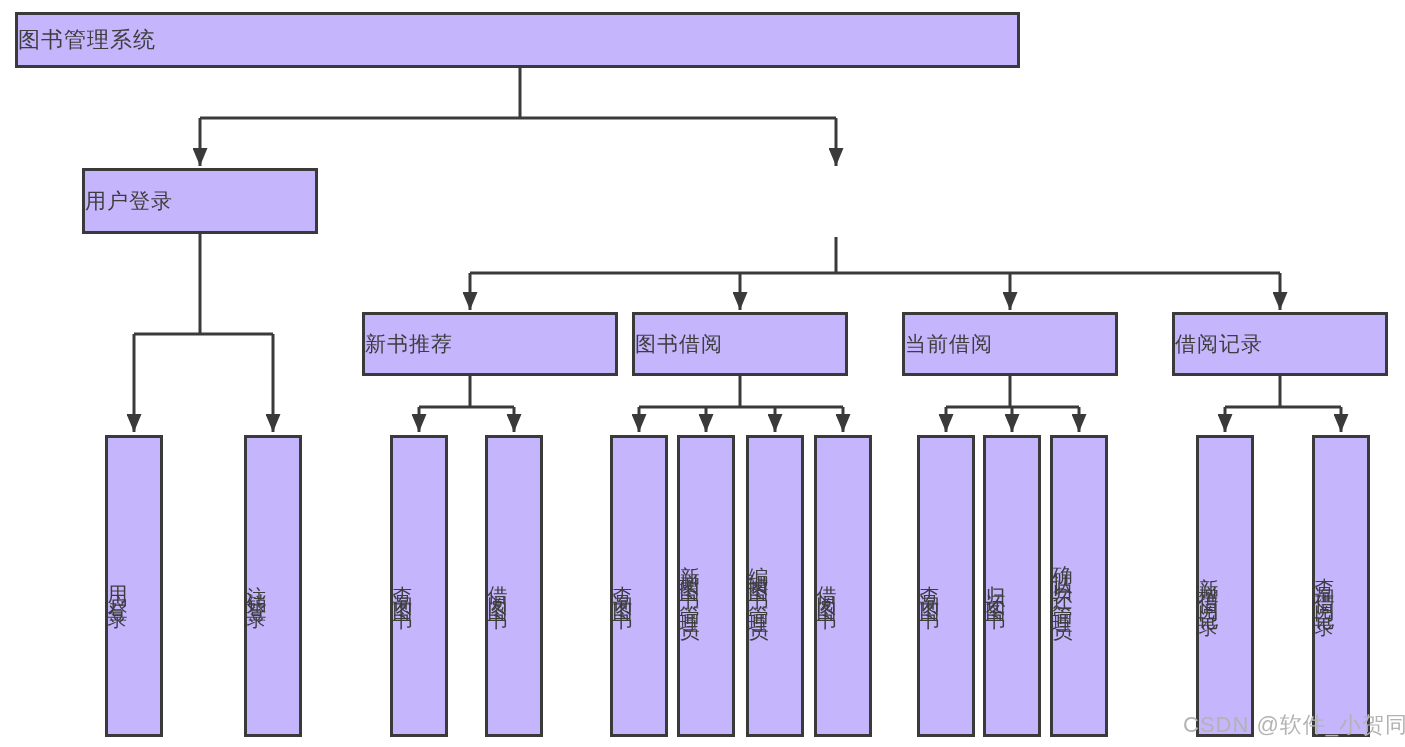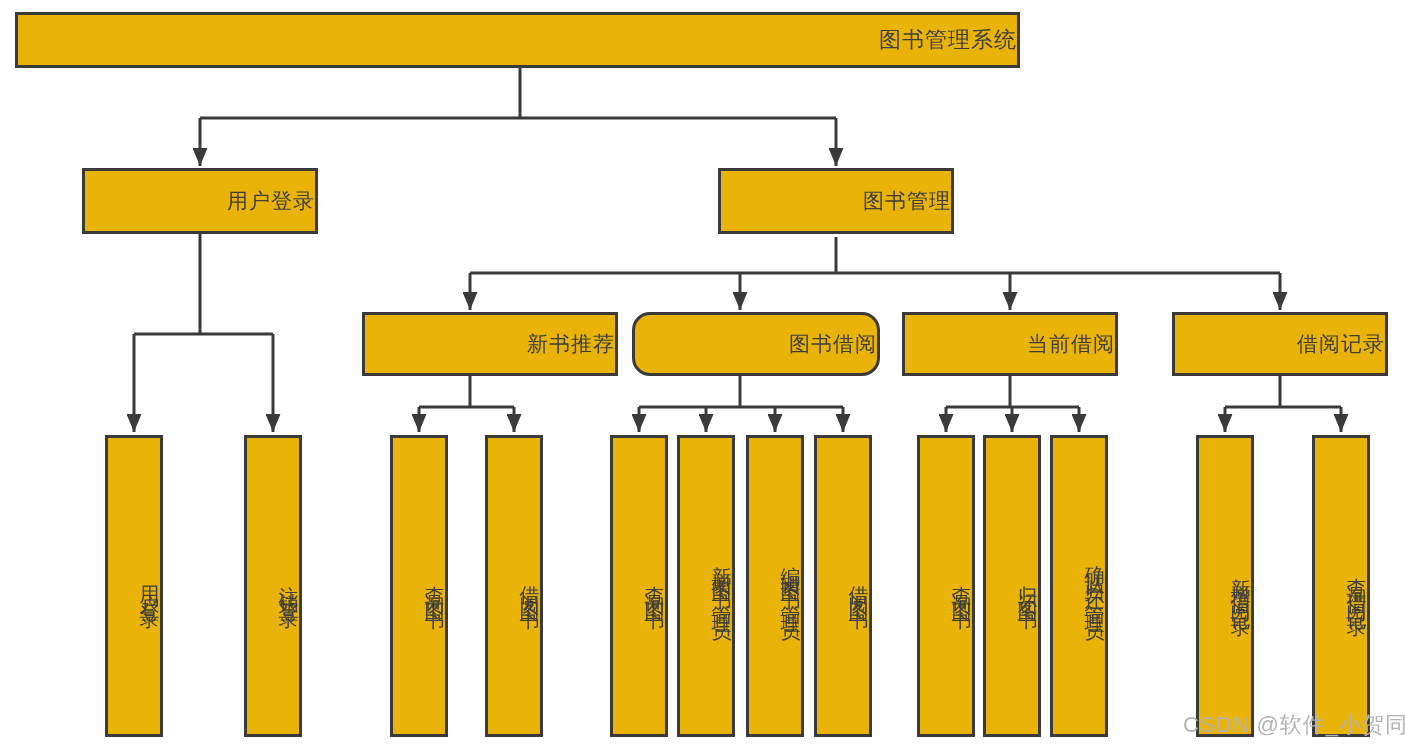--- a/index.html
+++ b/index.html
@@ -17,23 +17,23 @@
     overflow:hidden;
   }
   svg.connectors{position:absolute;left:0;top:0;z-index:0;}
   svg.connectors path{stroke:var(--line);stroke-width:3;fill:none;}
   #arrowhead path{fill:var(--line);stroke:none;}
 
   .box{
     position:absolute;
     box-sizing:border-box;
     border:3px solid var(--line);
-    background:#eab308;
+    background:#c4b5fd;
     color:var(--text);
-    display:flex;align-items:center;justify-content:flex-end;
+    display:flex;align-items:center;justify-content:flex-start;
     z-index:1;
   }
   .box-h{font-size:21px;letter-spacing:1px;white-space:nowrap;}
   .box-root{font-size:22px;}
   .box-v{width:58px;height:302px;top:435px;}
   .box-v .vtext{
     writing-mode:vertical-rl;
     text-orientation:mixed;
     font-size:20px;
     letter-spacing:8px;
@@ -91,28 +91,25 @@
     <path d="M1341 407 V432" marker-end="url(#arrowhead)"></path>
   </svg>
 
   <div class="box box-h box-root" style="left:15px;top:12px;width:1005px;height:56px;">
     <span>图书管理系统</span>
   </div>
 
   <div class="box box-h" style="left:82px;top:168px;width:236px;height:66px;">
     <span>用户登录</span>
   </div>
-  <div class="box box-h" style="left:718px;top:168px;width:236px;height:66px;">
-    <span>图书管理</span>
-  </div>
 
   <div class="box box-h" style="left:362px;top:312px;width:256px;height:64px;">
     <span>新书推荐</span>
   </div>
-  <div class="box box-h" style="left:632px;top:312px;width:248px;height:64px;border-radius:18px;">
+  <div class="box box-h" style="left:632px;top:312px;width:216px;height:64px;">
     <span>图书借阅</span>
   </div>
   <div class="box box-h" style="left:902px;top:312px;width:216px;height:64px;">
     <span>当前借阅</span>
   </div>
   <div class="box box-h" style="left:1172px;top:312px;width:216px;height:64px;">
     <span>借阅记录</span>
   </div>
 
   <div class="box box-v" style="left:105px;">

